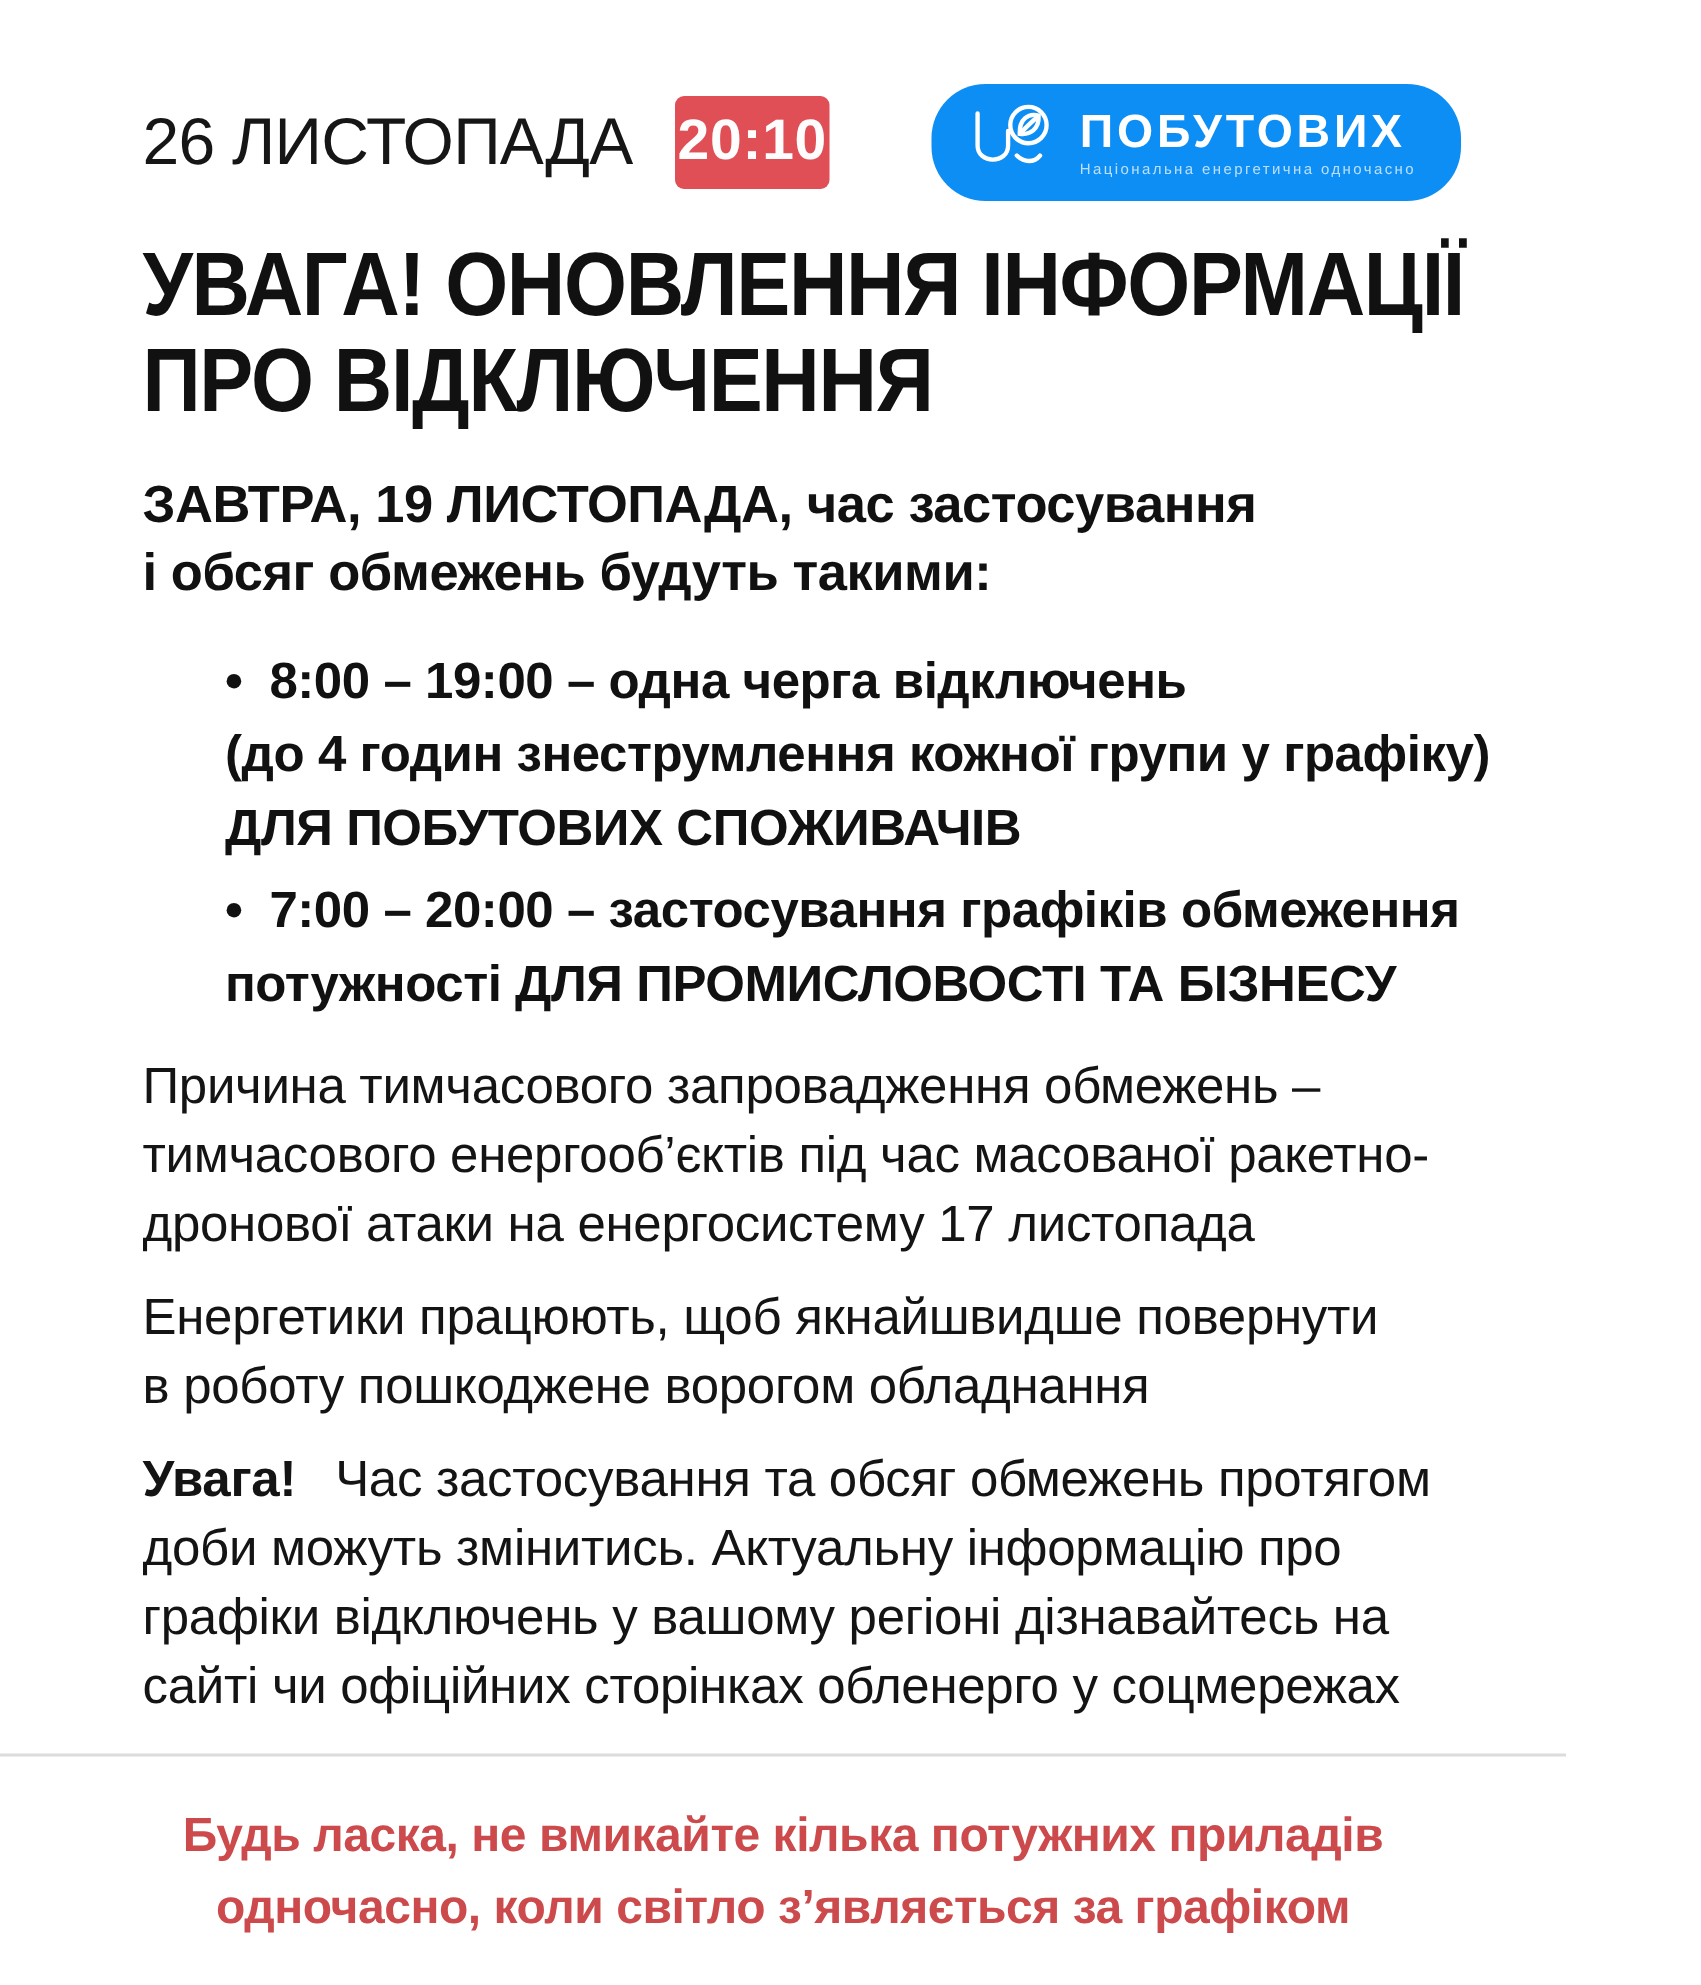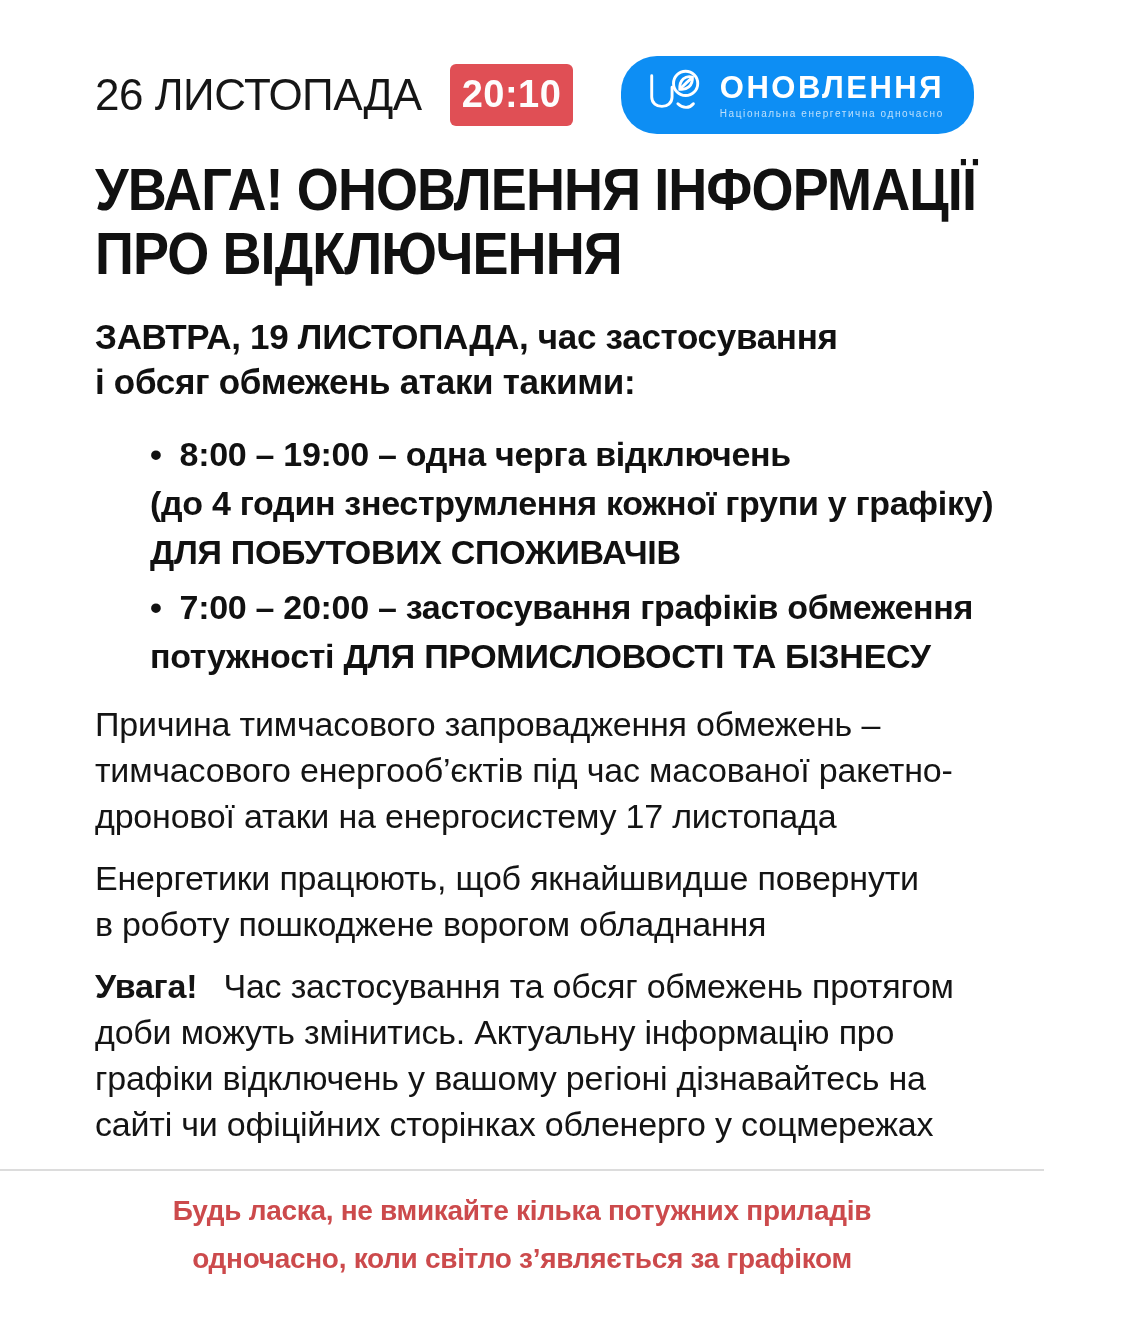--- a/index.html
+++ b/index.html
@@ -9,21 +9,21 @@
     color:#111;
     background:#ffffff;
     overflow:hidden;
   }
   .page { width:1044px; height:1323px; padding:56px 70px 0 95px; display:flex; flex-direction:column; }
 
   
   .header-row { display:flex; justify-content:space-between; align-items:center; }
   .date-group { display:flex; align-items:center; gap:28px; }
   .post-date { font-size:44px; letter-spacing:-0.5px; color:#161616; white-space:nowrap; }
-  .time-badge { font-size:38px; font-weight:bold; color:#fdfdfd; padding:9px 12px 10px; border-radius:6px; letter-spacing:0.5px; }
+  .time-badge { font-size:38px; font-weight:bold; color:#fdfdfd; padding:9px 2px 10px; border-radius:6px; letter-spacing:0.5px; }
   .logo { display:flex; align-items:center; gap:15px; border-radius:36px; padding:0 30px 0 22px; height:78px; min-width:326px; }
   .logo-text { display:flex; flex-direction:column; }
   .logo-brand { color:#ffffff; font-size:31px; font-weight:bold; letter-spacing:2.5px; line-height:1; white-space:nowrap; }
   .logo-tagline { color:rgba(255,255,255,0.72); font-size:10px; letter-spacing:1.6px; margin-top:5px; white-space:nowrap; }
 
   
   .title { margin-top:24px; font-weight:bold; }
   .title-line { font-size:60px; line-height:64px; letter-spacing:-1px; white-space:nowrap; transform:scaleX(0.9); transform-origin:0 50%; }
 
   
@@ -37,21 +37,21 @@
   .bullet-line { white-space:nowrap; }
 
   
   .para { margin-top:16px; font-size:34px; line-height:46px; letter-spacing:-0.2px; color:#141414; }
   .para-first { margin-top:20px; }
   .para-line { white-space:nowrap; }
   .lead { font-weight:bold; margin-right:26px; }
 
   
   .divider { margin:22px -70px 0 -95px; border:0; border-top:2px solid #dcdcdc; height:0; }
-  .footer-warning { margin:4px -70px 0 -95px; padding-top:12px; text-align:center; font-weight:bold; font-size:28px; line-height:48px; letter-spacing:-0.3px; }
+  .footer-warning { margin:16px -70px 0 -95px; padding-top:12px; text-align:center; font-weight:bold; font-size:32px; line-height:48px; letter-spacing:-0.3px; }
 
   .logo-icon svg { display:block; }
 </style>
 </head>
 <body>
 
 <div class="page">
 
   <div class="header-row">
     <div class="date-group">
@@ -62,34 +62,34 @@
       <span class="logo-icon">
         <svg width="62" height="56" viewBox="0 0 64 56" fill="none" stroke="#ffffff" stroke-width="3" stroke-linecap="round">
           <path d="M9 8 V30 C9 43 30 43 30 30 V20"></path>
           <circle cx="44" cy="16" r="12.5"></circle>
           <path d="M38 22 C37.5 12 44 7.5 51 9.5 C51.5 19 45 23 38 22 Z"></path>
           <path d="M40 20 C43 17 46 14 49 11.5"></path>
           <path d="M36 37 c5 5 12 5 16 0"></path>
         </svg>
       </span>
       <span class="logo-text">
-        <span class="logo-brand">ОНОВЛЕННЯ</span>
+        <span class="logo-brand">ПОБУТОВИХ</span>
         <span class="logo-tagline">Національна енергетична одночасно</span>
       </span>
     </div>
   </div>
 
   <div class="title">
     <div class="title-line">УВАГА! ОНОВЛЕННЯ ІНФОРМАЦІЇ</div>
     <div class="title-line">ПРО ВІДКЛЮЧЕННЯ</div>
   </div>
 
   <div class="intro">
     <div class="intro-line">ЗАВТРА, 19 ЛИСТОПАДА, час застосування</div>
-    <div class="intro-line">і обсяг обмежень атаки такими:</div>
+    <div class="intro-line">і обсяг обмежень будуть такими:</div>
   </div>
 
   <div class="bullets">
     <div class="bullet">
       <div class="bullet-first">
         <span class="bullet-marker">•</span>
         <span class="bullet-line">8:00 – 19:00 – одна черга відключень</span>
       </div>
       <div class="bullet-line">(до 4 годин знеструмлення кожної групи у графіку)</div>
       <div class="bullet-line">ДЛЯ ПОБУТОВИХ СПОЖИВАЧІВ</div>

